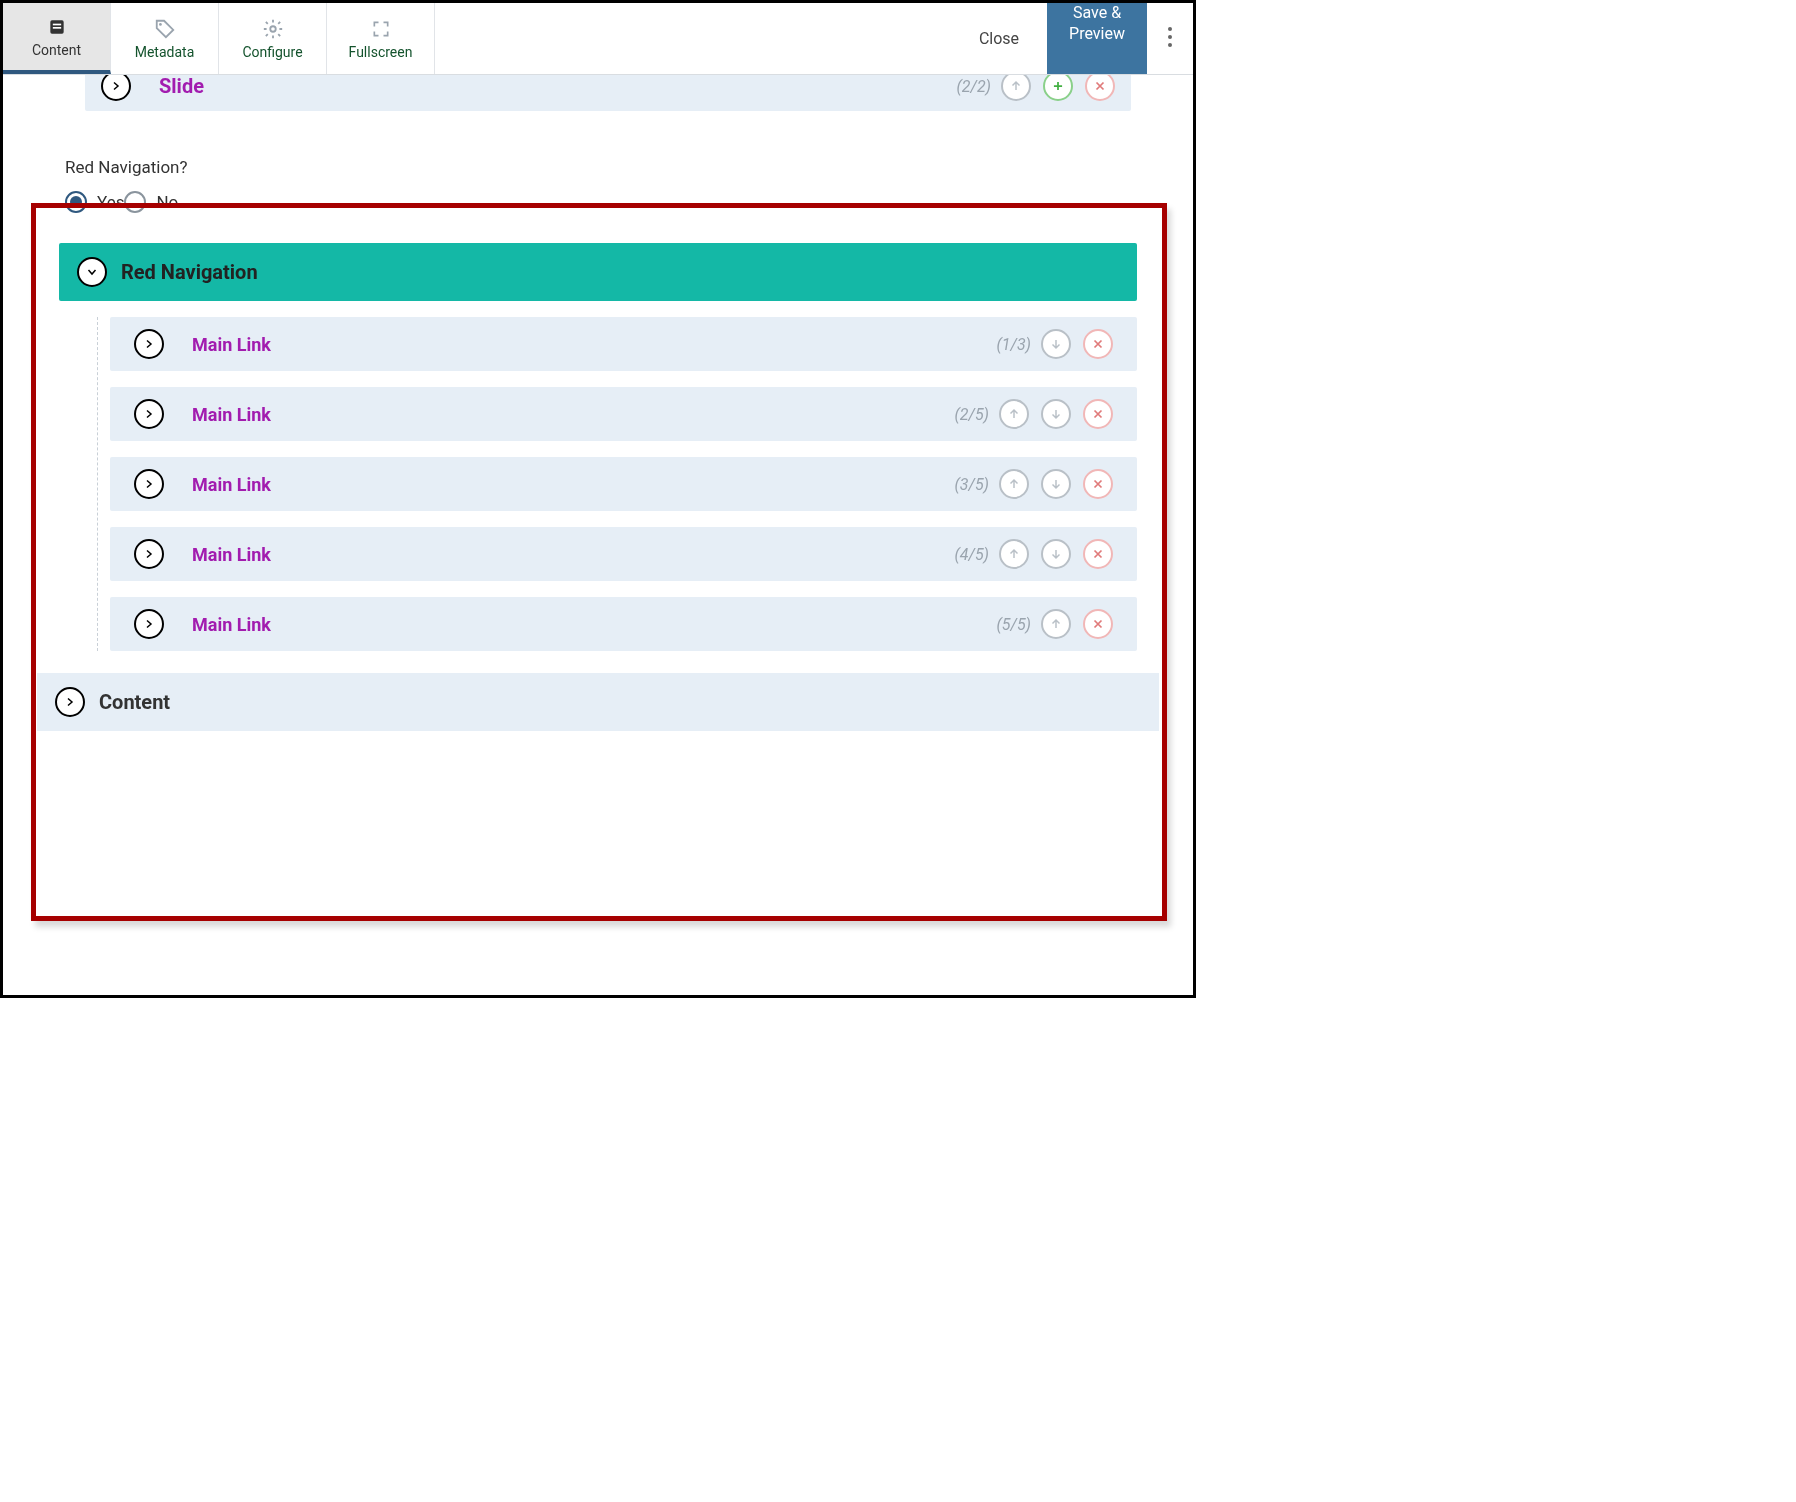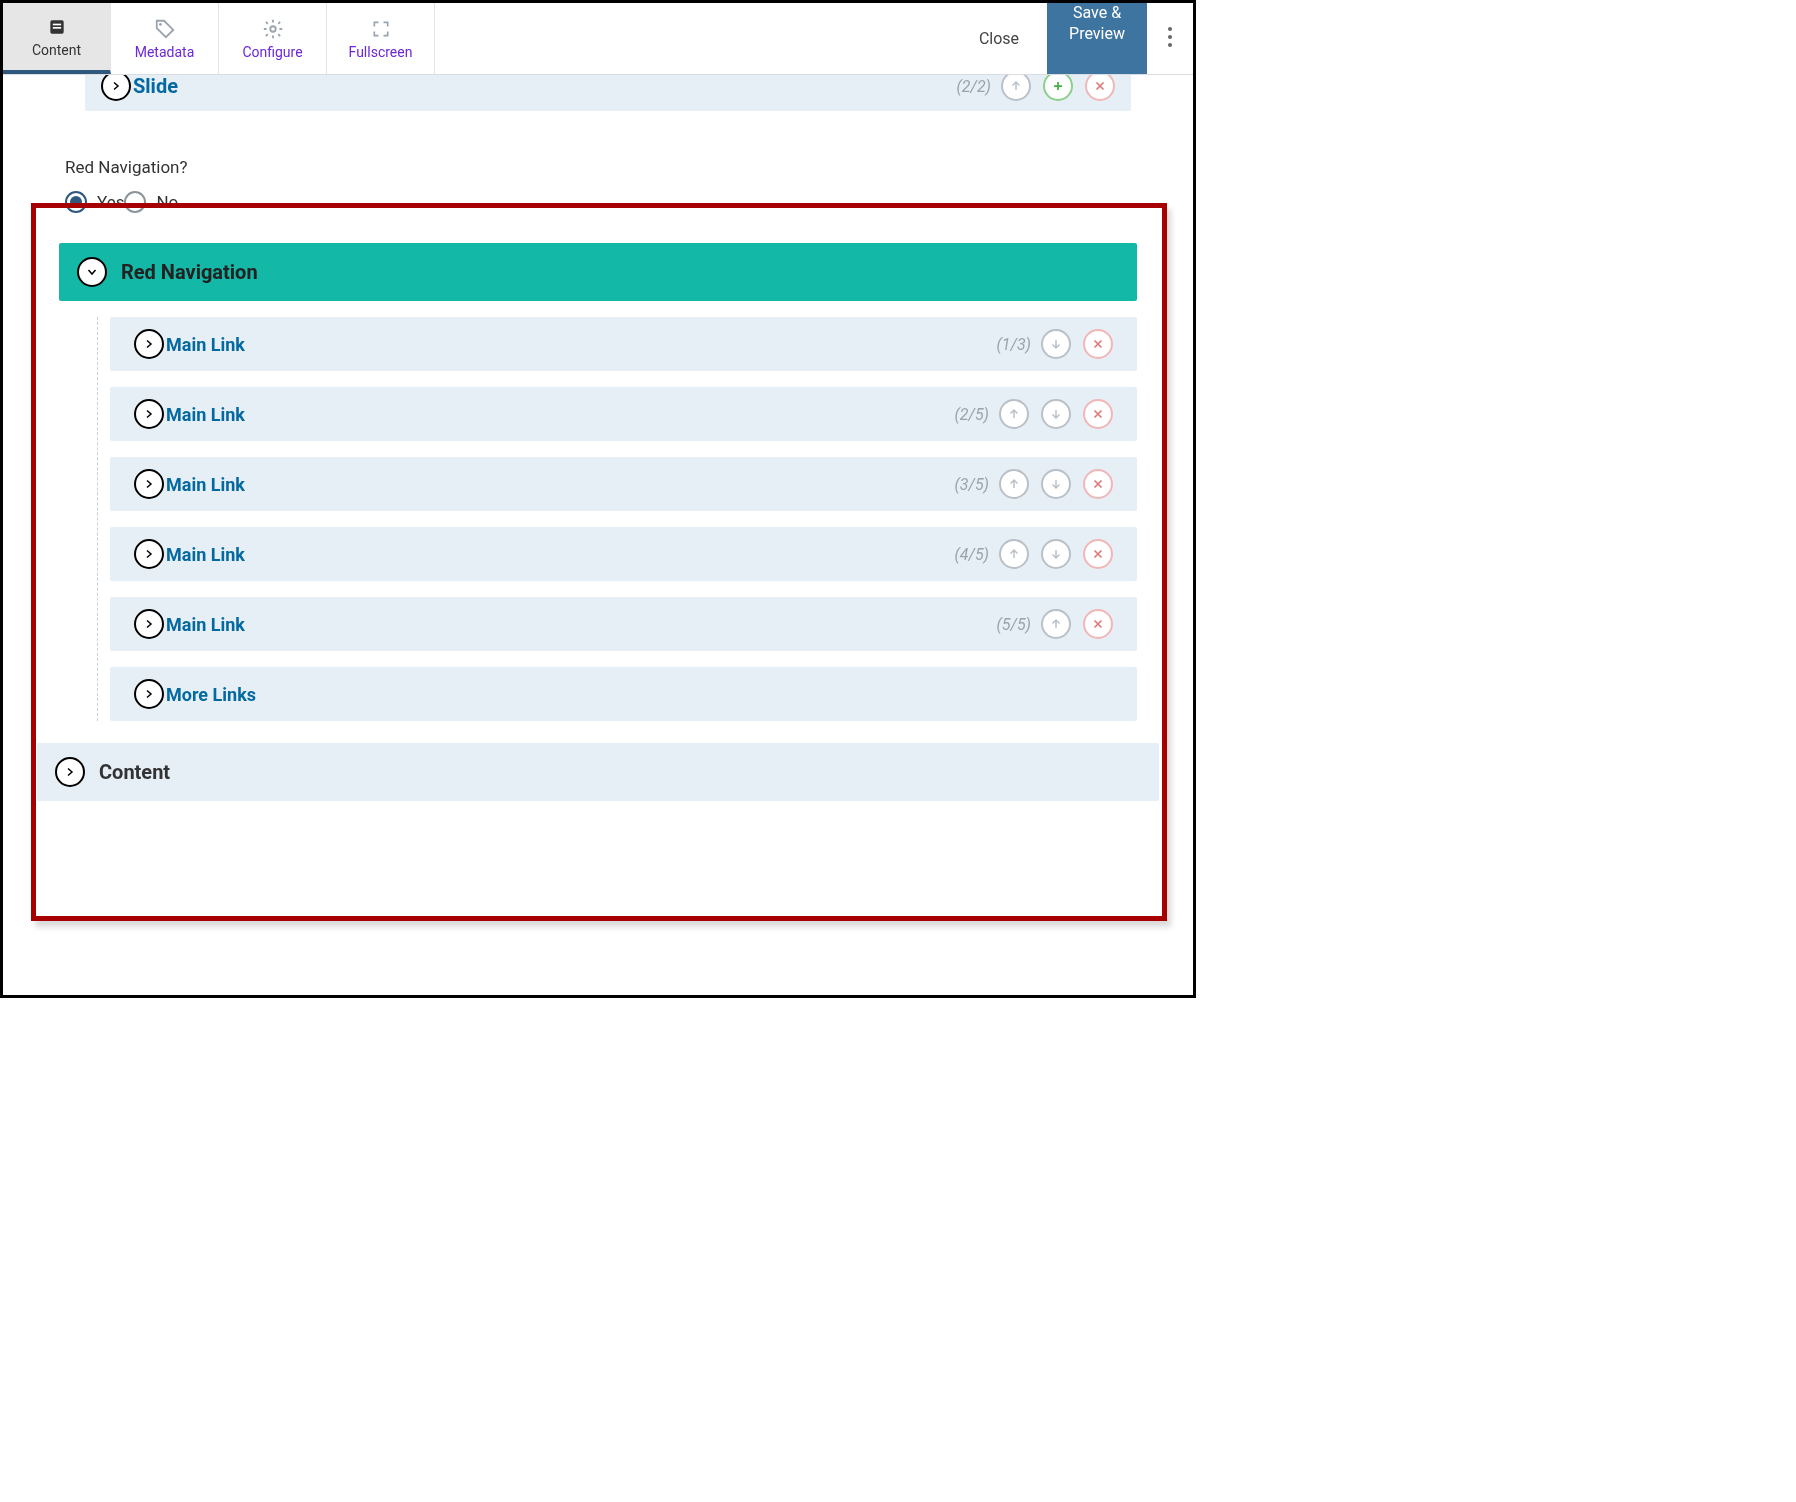--- a/index.html
+++ b/index.html
@@ -29,21 +29,21 @@
     border-bottom: 1px solid #d9dde1;
   }
   .toolbar .tab {
     width: 108px;
     display: flex;
     flex-direction: column;
     align-items: center;
     justify-content: center;
     gap: 4px;
     border-right: 1px solid #e1e4e8;
-    color: #6d28d9;
+    color: #14532d;
     font-size: 14px;
     cursor: pointer;
     user-select: none;
   }
   .toolbar .tab .ticon { width: 22px; height: 22px; display:flex; align-items:center; justify-content:center; }
   .toolbar .tab.active {
     background: #e6e6e6;
     color: #333;
     border-bottom: 4px solid #2f587f;
   }
@@ -79,22 +79,22 @@
     background: #e6eef6;
     border-radius: 2px;
     display: flex;
     align-items: center;
     padding: 10px 16px;
     margin-top: 18px;
   }
   .panel-row .title {
     font-weight: 700;
     font-size: 20px;
-    color: #0369a1;
-    margin-left: 2px;
+    color: #a21caf;
+    margin-left: 28px;
   }
   .panel-row .count {
     margin-left: auto;
     color: #9aa4ae;
     font-style: italic;
     font-size: 16px;
     margin-right: 10px;
   }
 
   .circ {
@@ -428,28 +428,20 @@
                   <path d="M12 19V5M6 11l6-6 6 6" fill="none" stroke="currentColor" stroke-width="2.5"></path>
                 </svg>
               </span>
               <span class="circ red">
                 <svg width="14" height="14" viewBox="0 0 24 24">
                   <path d="M6 6l12 12M18 6L6 18" stroke="currentColor" stroke-width="3" fill="none"></path>
                 </svg>
               </span>
             </span>
           </div>
-          <div class="panel-row">
-            <span class="circ head">
-              <svg width="12" height="12" viewBox="0 0 24 24">
-                <path d="M8 5l8 7-8 7" fill="none" stroke="#000" stroke-width="3"></path>
-              </svg>
-            </span>
-            <span class="title">More Links</span>
-          </div>
         </div>
     </div>
 
     <div class="bottom-row">
       <span class="circ head">
         <svg width="12" height="12" viewBox="0 0 24 24">
             <path d="M8 5l8 7-8 7" fill="none" stroke="#000" stroke-width="3"></path>
           </svg>
       </span>
       <span class="title">Content</span>

